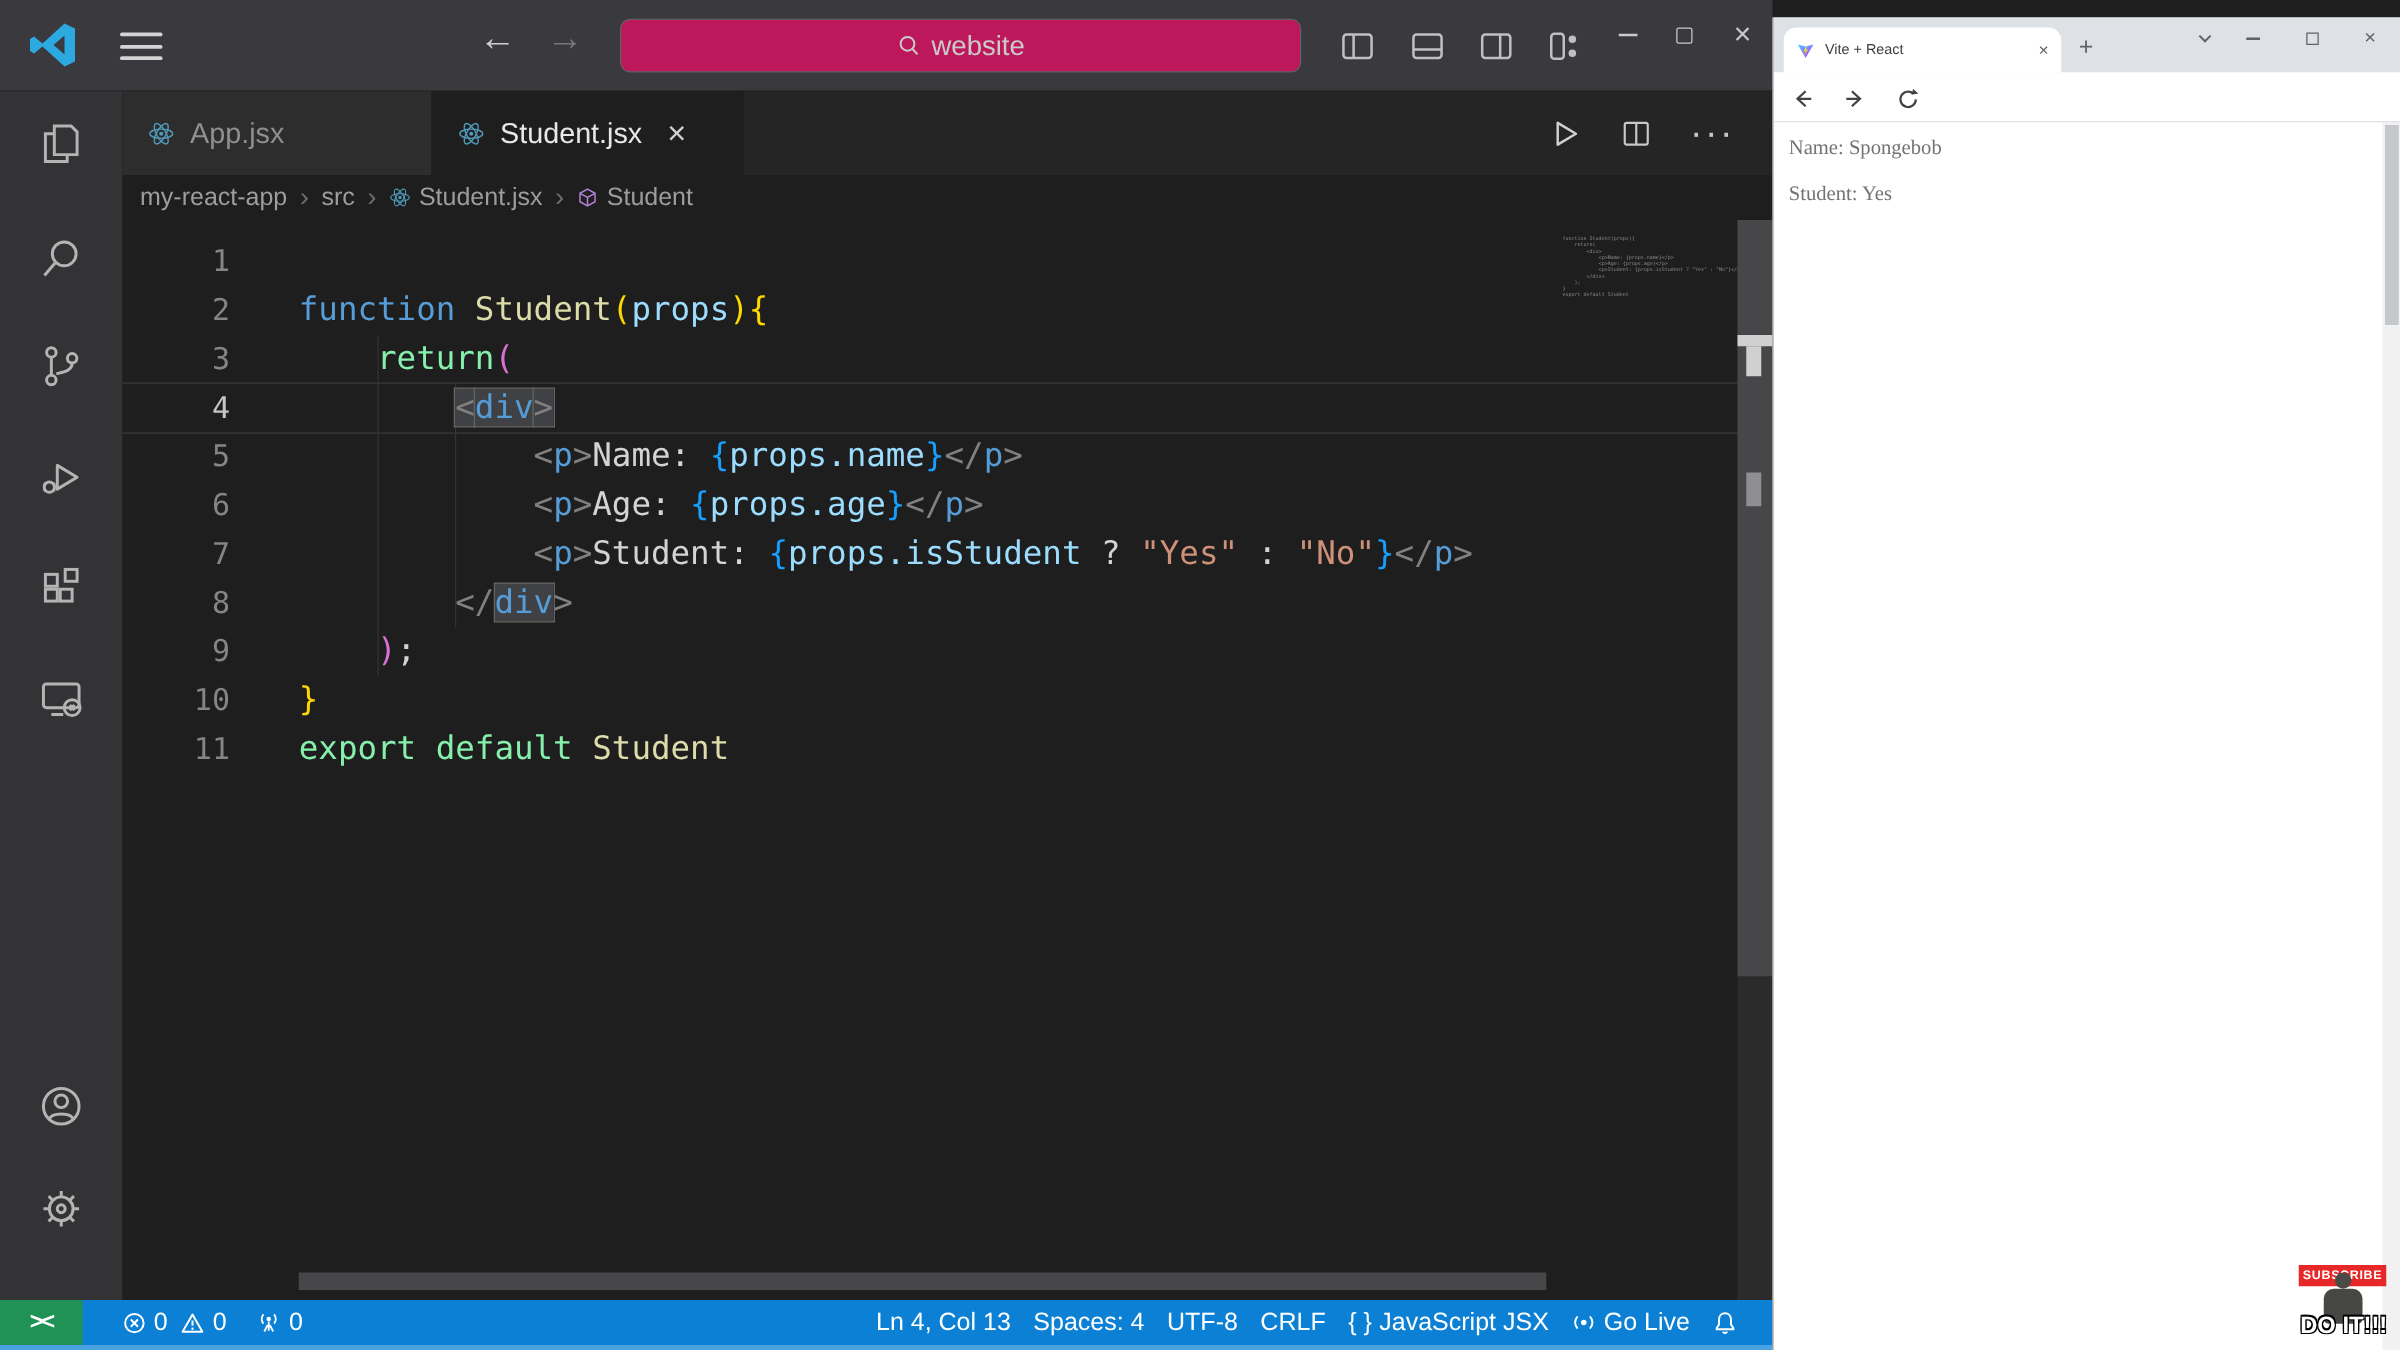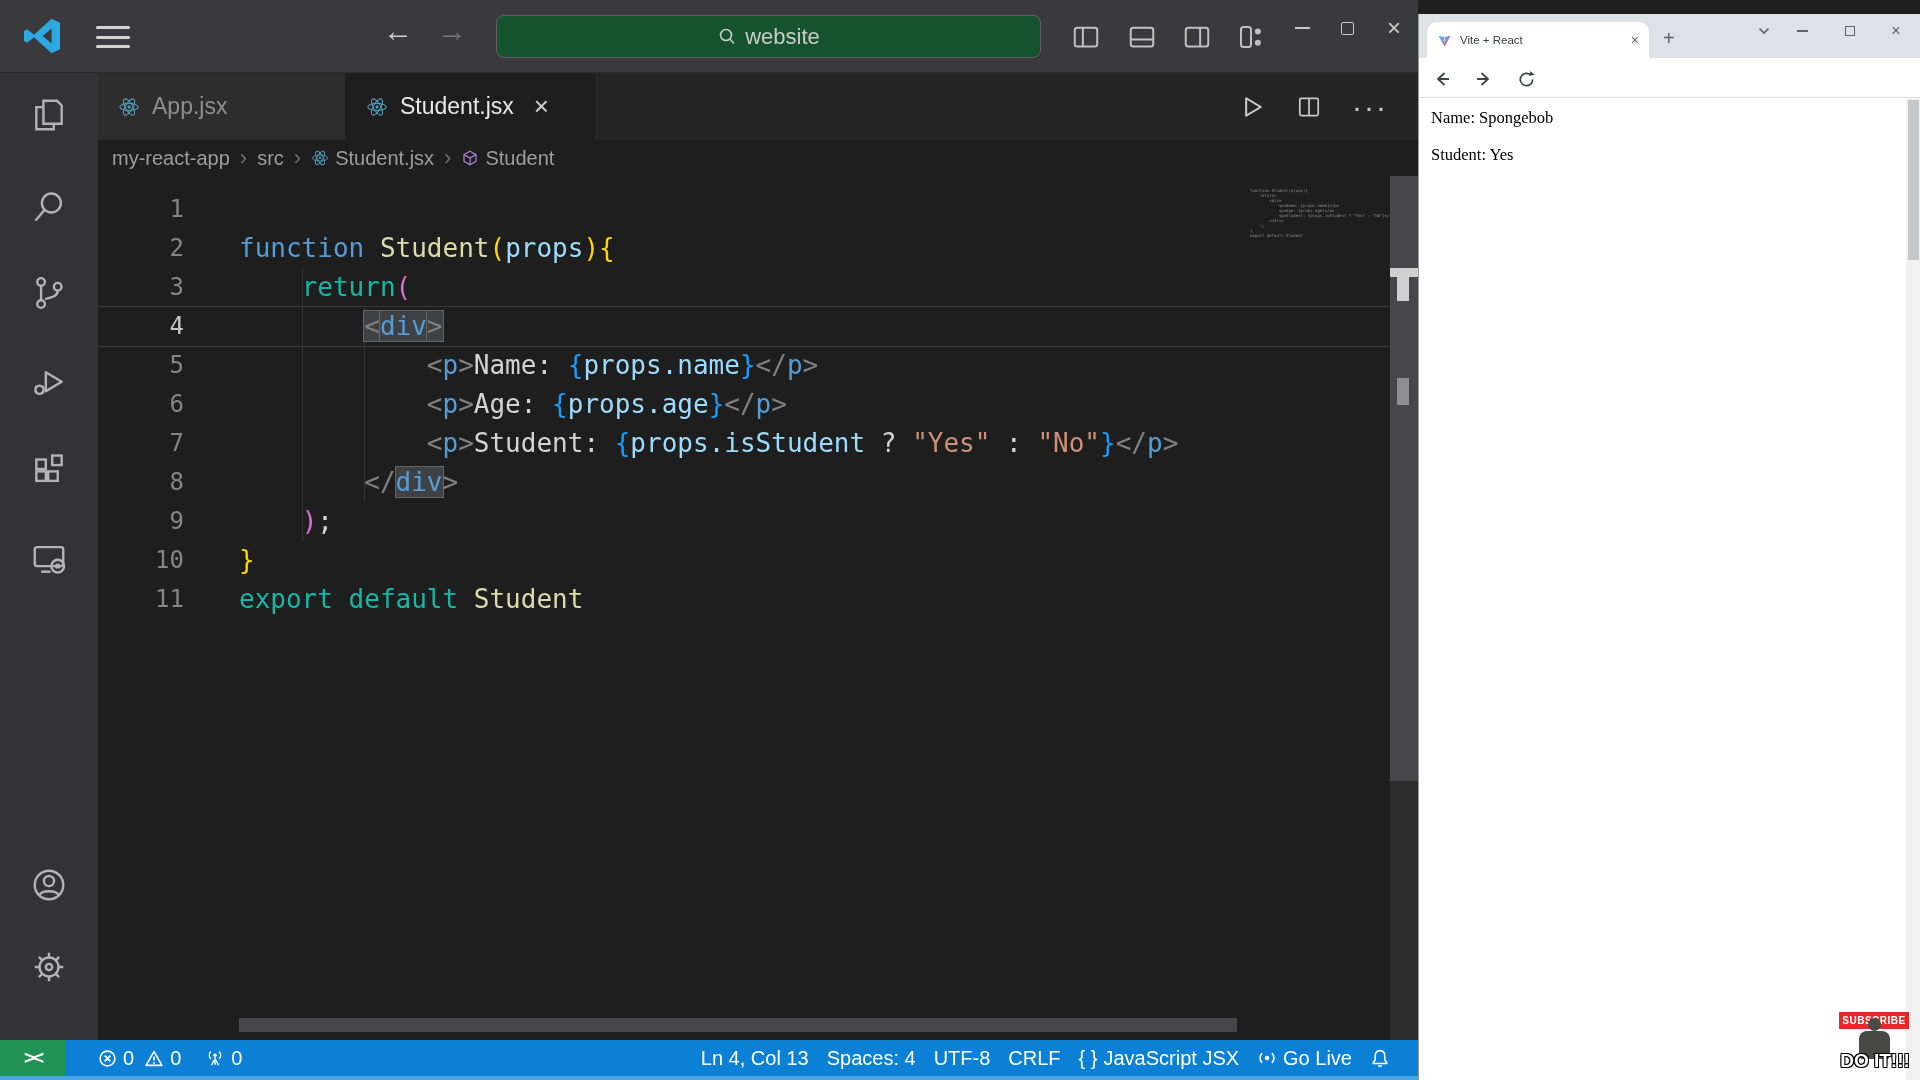--- a/index.html
+++ b/index.html
@@ -13,21 +13,21 @@
   .titlebar { position:absolute; left:0; top:0; width:1418px; height:73px; background:#3a3a3e;
               border-bottom:1px solid #2b2b2b; }
   .vs-logo { position:absolute; left:22px; top:16px; width:40px; height:40px; }
   .hamburger { position:absolute; left:96px; top:24px; width:34px; height:26px; cursor:pointer;
                display:flex; flex-direction:column; justify-content:space-between; padding:2px 0; }
   .hamburger span { display:block; height:3px; background:#d4d4d4; border-radius:2px; }
   .nav-arrow { position:absolute; top:14px; font-size:30px; color:#cfcfcf; width:40px; text-align:center; }
   .nav-back { left:378px; }
   .nav-fwd  { left:432px; color:#77777a; }
   .searchbox { position:absolute; left:496px; top:15px; width:545px; height:43px;
-               background:#14532d; border:1px solid #606064; border-radius:8px;
+               background:#be185d; border:1px solid #606064; border-radius:8px;
                display:flex; align-items:center; justify-content:center; gap:8px;
                color:#cacaca; font-size:22px; }
   .layout-btn { position:absolute; top:20px; width:34px; height:34px; display:flex;
                 align-items:center; justify-content:center; }
   .win-ctl { position:absolute; top:0; width:46px; height:56px; display:flex;
              align-items:center; justify-content:center; color:#cacaca; }
   .minimize-bar { display:block; width:15px; height:2px; background:#cacaca; }
   .restore-box { display:block; width:13px; height:13px; border:1.8px solid #cacaca; border-radius:2px; }
   .close-x { font-size:24px; }
 
@@ -55,21 +55,21 @@
   .breadcrumb .crumb { display:flex; align-items:center; gap:6px; }
 
   
   .editor { position:absolute; left:98px; top:176px; width:1292px; height:864px; background:#1e1e1e; }
   .gutter { position:absolute; left:0; top:14px; width:86px; text-align:right; }
   .gutter .ln { height:39px; line-height:39px; font:24px/39px "DejaVu Sans Mono", monospace; color:#858585; }
   .gutter .ln.cur { color:#c6c6c6; }
   .code-lines { position:absolute; left:141px; top:14px; }
   .code-line { height:39px; white-space:pre; font:26px/39px "DejaVu Sans Mono", monospace; color:#d4d4d4; }
   .tk-kw  { color:#569cd6; }
-  .tk-ctl { color:#14b8a6; }
+  .tk-ctl { color:#86efac; }
   .tk-fn  { color:#dcdcaa; }
   .tk-var { color:#9cdcfe; }
   .tk-txt { color:#d4d4d4; }
   .tk-tag { color:#569cd6; }
   .tk-br  { color:#808080; }
   .tk-b1  { color:#ffd700; }
   .tk-b2  { color:#da70d6; }
   .tk-b3  { color:#179fff; }
   .tk-str { color:#ce9178; }
   .boxed  { background:#3f4145; box-shadow:0 0 0 1px #64665f; }
@@ -115,21 +115,21 @@
   .b-nav { position:absolute; top:8px; width:26px; height:26px; display:flex; align-items:center;
            justify-content:center; }
   .urlpill { position:absolute; left:110px; top:50px; width:252px; height:28px; background:#eef0f2;
              border-radius:14px; display:flex; align-items:center; gap:8px; padding:0 10px;
              font-size:13px; color:#202124; }
   .urlpill .url-text { flex:0 1 auto; }
   .urlpill .spacer { flex:1; }
   .b-ext-area { position:absolute; right:6px; top:50px; display:flex; align-items:center; gap:12px; }
   .b-content { position:absolute; left:0; top:84px; width:486px; height:996px; background:#ffffff;
                padding:10px 0 0 12px; }
-  .b-content p { font-family:"Liberation Serif", serif; font-size:16.5px; color:#000000; margin:0 0 17px 0; }
+  .b-content p { font-family:"Liberation Serif", serif; font-size:16.5px; color:#737373; margin:0 0 17px 0; }
   .b-scroll { position:absolute; left:487px; top:84px; width:15px; height:996px; background:#f1f1f1; }
   .b-scroll .thumb { position:absolute; left:2px; top:2px; width:11px; height:160px; background:#c5c8cb; }
 
   
   .subscribe { position:absolute; left:420px; top:906px; width:72px; height:72px; }
   .sub-banner { position:absolute; left:0; top:8px; width:70px; height:17px; background:#e62828;
                 color:#ffffff; font-size:10px; font-weight:bold; text-align:center; line-height:17px;
                 letter-spacing:.5px; z-index:1; }
   .sub-head { position:absolute; left:29px; top:14px; width:13px; height:13px; border-radius:50%;
               background:#4a4a47; z-index:2; }

